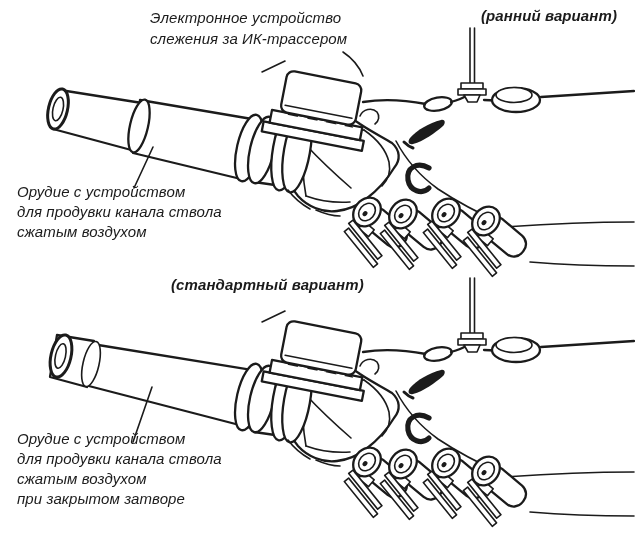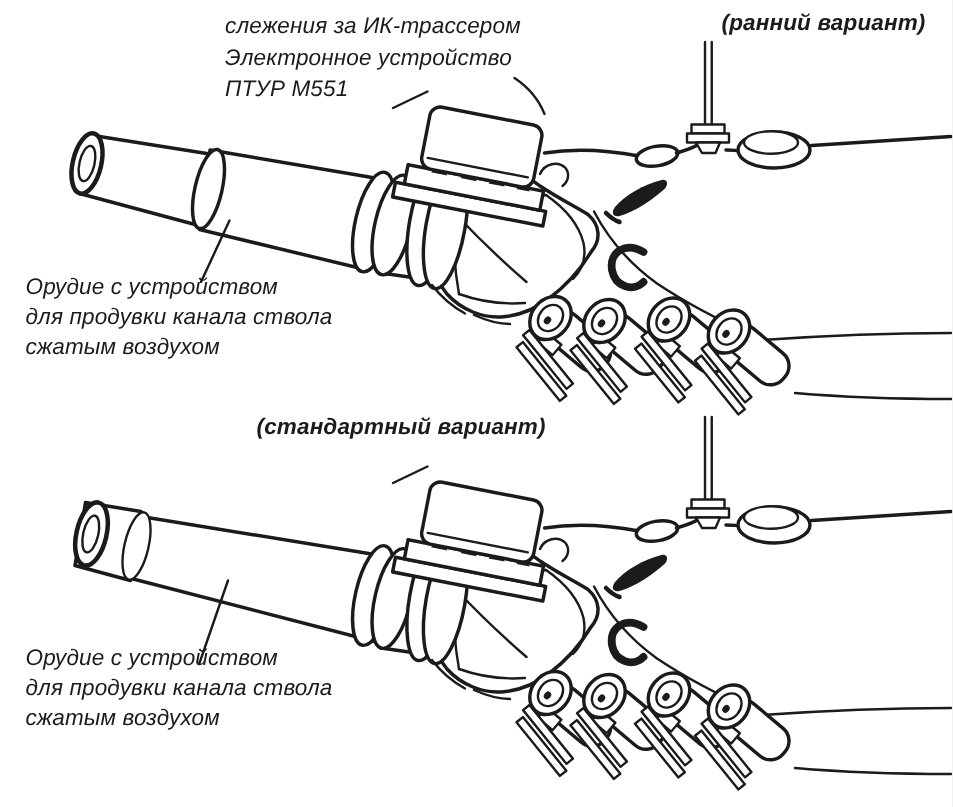--- a/index.html
+++ b/index.html
@@ -136,38 +136,38 @@
         <path class="wh" d="M258,120 L286,124 L282,186 L254,182 Z"></path>
         <ellipse class="wh" cx="249" cy="147" rx="12" ry="34" transform="rotate(13 249 147)"></ellipse>
         <ellipse class="wh" cx="262" cy="149" rx="12" ry="34" transform="rotate(13 262 149)"></ellipse>
       </g>
       <use href="#turret"></use>
     </g>
     <path class="ln thin" d="M133,442 L152,387"></path>
   </svg>
 
   <div class="lbl tracker" style="left:150px;top:7px;">
+    <span>Электронное устройство</span>
     <span>слежения за ИК-трассером</span>
-    <span>Электронное устройство</span>
-    <span>ПТУР М551</span>
   </div>
 
   <div class="lbl bold" style="top:6px;right:18px;text-align:right;">
     <span>(ранний вариант)</span>
   </div>
 
   <div class="lbl" style="left:17px;top:182px;">
     <span>Орудие с устройством</span>
     <span>для продувки канала ствола</span>
     <span>сжатым воздухом</span>
   </div>
 
   <div class="lbl bold" style="left:171px;top:275px;text-align:center;">
     <span>(стандартный вариант)</span>
   </div>
 
   <div class="lbl" style="left:17px;top:429px;">
     <span>Орудие с устройством</span>
     <span>для продувки канала ствола</span>
     <span>сжатым воздухом</span>
+    <span>при закрытом затворе</span>
   </div>
 
 </div>
 
 </body></html>

